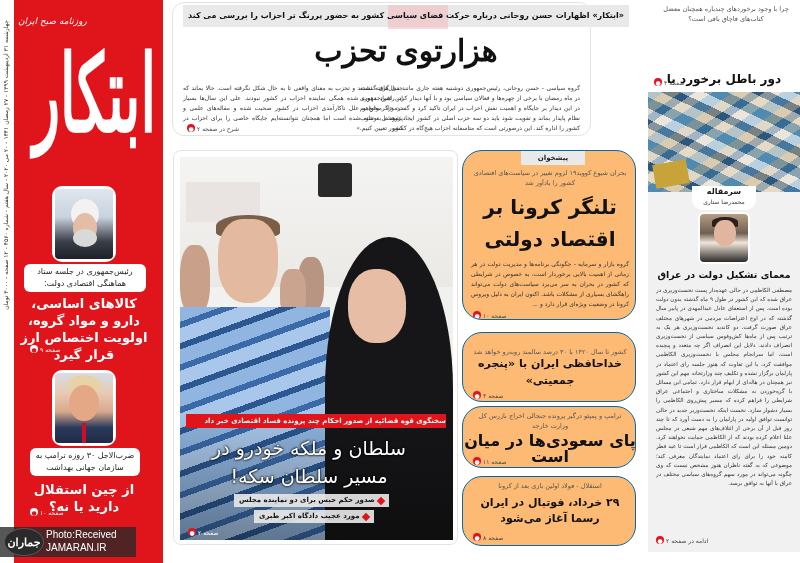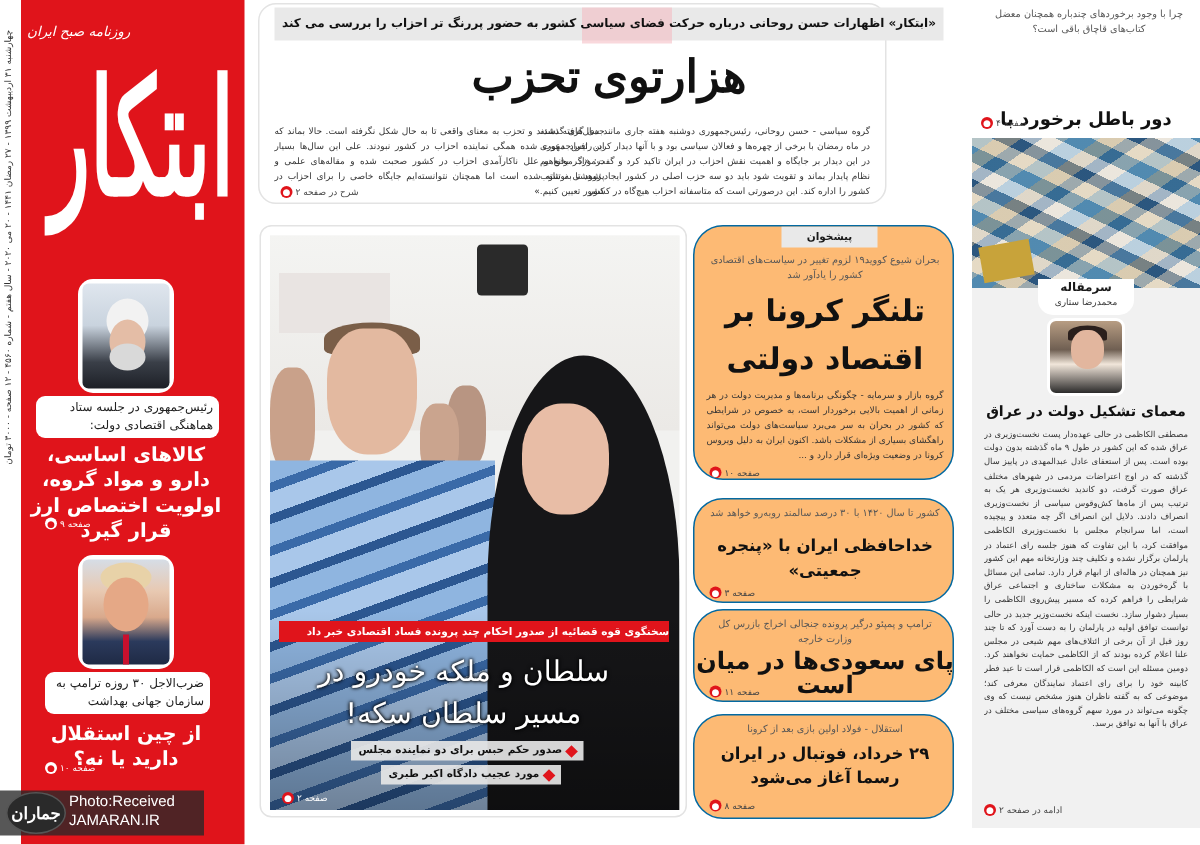--- a/index.html
+++ b/index.html
@@ -28,21 +28,21 @@
   .portrait-card {
     position: absolute; background: #ffffff; border-radius: 10px; overflow: hidden;
   }
   .portrait {
     position: absolute; border-radius: 4px;
   }
   .rouhani-bg { background: linear-gradient(180deg,#dfe6ee 0%,#c9d3de 40%,#3a3f48 75%,#1d2027 100%); }
   .trump-bg { background: linear-gradient(180deg,#d6dde6 0%,#e8c9b2 30%,#d9a98c 55%,#2b3a5c 78%,#1f2a45 100%); }
   .face { position: absolute; border-radius: 50%; }
   .caption-box {
-    position: absolute; background: #ffffff; text-align: right; font-size: 8px; line-height: 12px; color: #222; padding: 2px 4px;
+    position: absolute; background: #ffffff; text-align: center; font-size: 8px; line-height: 12px; color: #222; padding: 2px 4px;
   }
   .red-headline {
     position: absolute; color: #ffffff; font-weight: bold; text-align: center; font-size: 13px; line-height: 17px;
   }
   .page-ref {
     position: absolute; font-size: 6px; color: #fff; display: flex; align-items: center; gap: 2px;
   }
   .page-ref .dot { width: 8px; height: 8px; border-radius: 50%; background: #fff; color: #e0141b; font-size: 6px; display: inline-flex; align-items: center; justify-content: center; }
   .page-ref.dark { color: #444; }
   .page-ref.dark .dot { background: #e0141b; color: #fff; }
@@ -235,21 +235,21 @@
   <div class="sub-kicker" style="left:8px; top:17px; width:158px;">بحران شیوع کووید۱۹ لزوم تغییر در سیاست‌های اقتصادی کشور را یادآور شد</div>
   <div class="card-headline" style="left:0; top:40px; width:174px; font-size:20px; line-height:32px;">تلنگر کرونا بر اقتصاد دولتی</div>
   <div class="card-body" style="left:8px; top:108px; width:158px;">گروه بازار و سرمایه - چگونگی برنامه‌ها و مدیریت دولت در هر زمانی از اهمیت بالایی برخوردار است، به خصوص در شرایطی که کشور در بحران به سر می‌برد سیاست‌های دولت می‌تواند راهگشای بسیاری از مشکلات باشد. اکنون ایران به دلیل ویروس کرونا در وضعیت ویژه‌ای قرار دارد و ...</div>
   <div class="page-ref dark" style="left:10px; top:160px;">
     <span>صفحه ۱۰</span>
     <span class="dot">●</span>
   </div>
 </div>
 
 <div class="mid-col-card" style="top:332px; width:174px; height:70px;">
-  <div class="sub-kicker" style="left:6px; top:4px; width:162px;">کشور تا سال ۱۴۲۰ با ۳۰ درصد سالمند روبه‌رو خواهد شد</div>
+  <div class="sub-kicker" style="left:6px; top:14px; width:162px;">کشور تا سال ۱۴۲۰ با ۳۰ درصد سالمند روبه‌رو خواهد شد</div>
   <div class="card-headline" style="left:10px; top:22px; width:154px; font-size:11px; line-height:17px;">خداحافظی ایران با «پنجره جمعیتی»</div>
   <div class="page-ref dark" style="left:10px; top:58px;">
     <span>صفحه ۳</span>
     <span class="dot">●</span>
   </div>
 </div>
 
 <div class="mid-col-card" style="top:406px; width:174px; height:62px;">
   <div class="sub-kicker" style="left:8px; top:4px; width:158px;">ترامپ و پمپئو درگیر پرونده جنجالی اخراج بازرس کل وزارت خارجه</div>
   <div class="card-headline" style="left:0; top:26px; width:174px; font-size:16px; line-height:16px;text-align:center;">پای سعودی‌ها در میان است</div>

